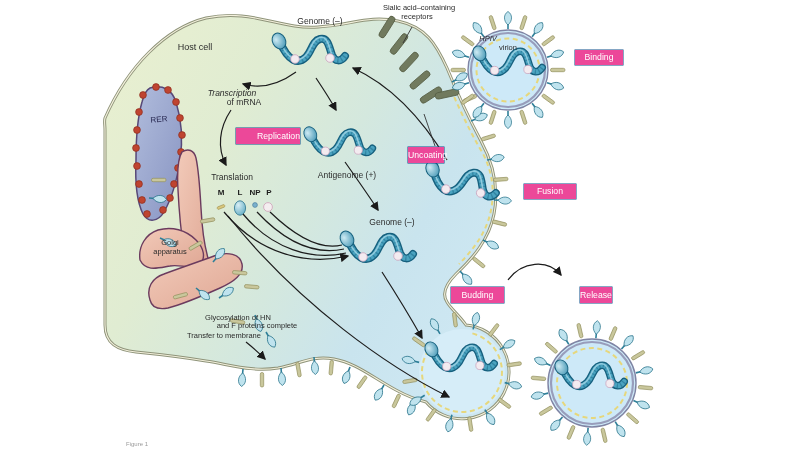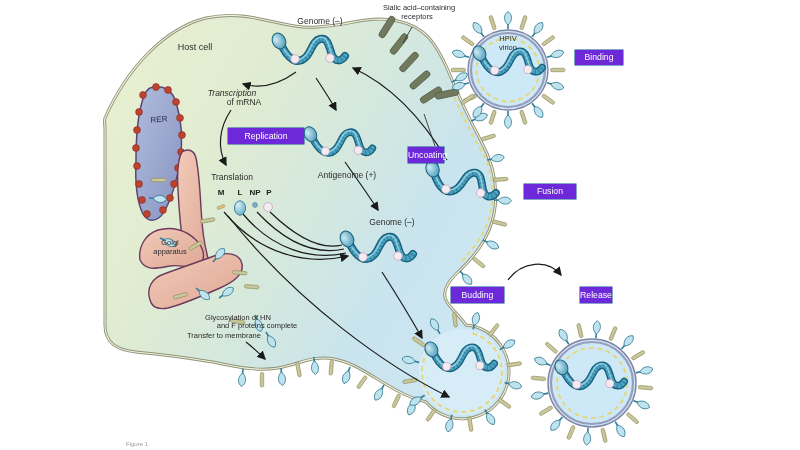--- a/index.html
+++ b/index.html
@@ -3,21 +3,21 @@
 <meta charset="utf-8">
 <style>
   html,body{margin:0;padding:0;background:#fff;}
   #stage{position:relative;width:800px;height:450px;overflow:hidden;background:#ffffff;
          font-family:"Liberation Sans",sans-serif;}
   #art{position:absolute;left:0;top:0;}
   .lbl{position:absolute;font-size:8.5px;color:#2b2b2b;white-space:nowrap;
        transform:translateX(-50%);line-height:1.15;}
   .sm{font-size:7.5px;}
   .pl{font-size:8px;font-weight:bold;color:#1c1c1c;}
-  .stagebox{position:absolute;background:#6d28d9;color:#ffffff;font-size:8.7px;
+  .stagebox{position:absolute;background:#ec4899;color:#ffffff;font-size:8.7px;
             text-align:center;white-space:nowrap;box-shadow:0 0 0 0.5px #0d4e8a;}
   .rer-t{color:#26264f;transform:translateX(-50%) rotate(-6deg);}
   .cap{font-size:6px;color:#9a9a9a;transform:none;}
 </style>
 </head>
 <body>
 
 <div id="stage">
 
 <svg id="art" width="800" height="450" viewBox="0 0 800 450">
@@ -295,21 +295,21 @@
     <line x1="412" y1="27" x2="403" y2="43"></line>
   </g>
 </svg>
 
 <div class="lbl" style="left:195px;top:42px;font-size:9px;">Host cell</div>
 <div class="lbl" style="left:320px;top:17px;">Genome (–)</div>
 
 <div class="lbl sm" style="left:419px;top:4px;">Sialic acid–containing</div>
 <div class="lbl sm" style="left:417px;top:13px;">receptors</div>
 
-<div class="lbl sm" style="left:508px;top:35px;">HPIV</div>
+<div class="lbl sm" style="left:488px;top:35px;font-style:italic;">HPIV</div>
 <div class="lbl sm" style="left:508px;top:44px;">virion</div>
 
 <div class="lbl" style="left:232px;top:89px;font-style:italic;">Transcription</div>
 <div class="lbl" style="left:244px;top:98px;">of mRNA</div>
 
 <div class="lbl" style="left:347px;top:131px;margin-top:40px;">Antigenome (+)</div>
 <div class="lbl" style="left:232px;top:173px;">Translation</div>
 
 <div class="lbl pl" style="left:221px;top:188px;">M</div>
 <div class="lbl pl" style="left:240px;top:188px;">L</div>
@@ -320,21 +320,21 @@
 
 <div class="lbl rer-t" style="left:159px;top:115px;font-size:8px;">RER</div>
 <div class="lbl sm" style="left:170px;top:239px;">Golgi</div>
 <div class="lbl sm" style="left:170px;top:248px;">apparatus</div>
 
 <div class="lbl sm" style="left:238px;top:314px;">Glycosylation of HN</div>
 <div class="lbl sm" style="left:238px;top:322px;padding-left:38px;">and F proteins complete</div>
 <div class="lbl sm" style="left:224px;top:332px;">Transfer to membrane</div>
 
 <div class="stagebox" style="left:575px;top:50px;width:48px;line-height:15px;">Binding</div>
-<div class="stagebox" style="left:228px;top:128px;width:76px;line-height:16px;">Replication</div>
+<div class="stagebox" style="left:236px;top:128px;width:64px;line-height:16px;text-align:right;">Replication</div>
 <div class="stagebox" style="left:408px;top:147px;width:36px;line-height:16px;">Uncoating</div>
 <div class="stagebox" style="left:524px;top:184px;width:52px;line-height:15px;">Fusion</div>
 <div class="stagebox" style="left:451px;top:287px;width:53px;line-height:16px;">Budding</div>
 <div class="stagebox" style="left:580px;top:287px;width:32px;line-height:16px;">Release</div>
 
 <div class="lbl cap" style="left:126px;top:441px;">Figure 1</div>
 
 </div>
 
 </body></html>

